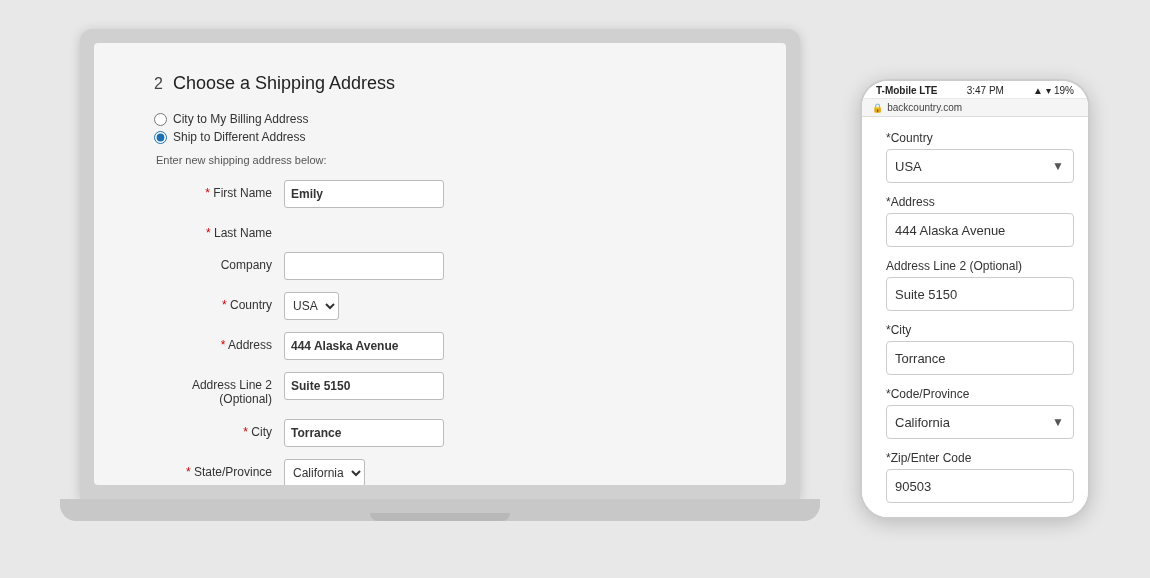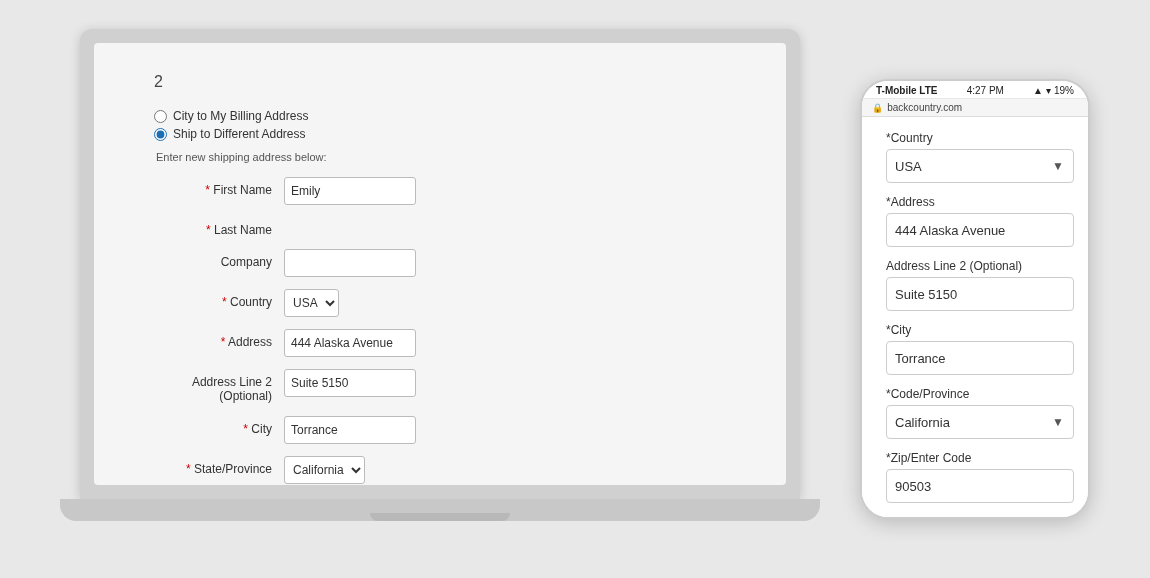--- a/index.html
+++ b/index.html
@@ -116,21 +116,22 @@
       width: 130px;
       height: 28px;
       border: 1px solid #bbb;
       border-radius: 3px;
       padding: 4px 6px;
       font-size: 12px;
       background: #fff;
       color: #333;
     }
     .form-input-wide {
-      width: 132px;
+      width: 160px;
+      font-weight: bold;
     }
     .form-select {
       height: 28px;
       border: 1px solid #bbb;
       border-radius: 3px;
       padding: 2px 4px;
       font-size: 12px;
       background: #fff;
       color: #333;
     }
@@ -250,20 +251,21 @@
 
 <div class="devices-row">
 
   <div class="laptop-wrapper">
     <div class="laptop-screen-bezel">
       <div class="laptop-screen">
         <div class="laptop-content">
 
           <div class="page-title-row">
             <span class="step-number">2</span>
+            <span class="page-title">Choose a Shipping Address</span>
           </div>
 
           <div class="radio-group">
             <label class="radio-label">
               <input type="radio" name="ship-option" style="">
               <span>City to My Billing Address</span>
             </label>
             <label class="radio-label">
               <input type="radio" name="ship-option" checked="" style="">
               <span>Ship to Different Address</span>
@@ -323,21 +325,21 @@
     </div>
   </div>
 
   <div class="phone-wrapper">
     <div class="phone-bezel">
 
       <div class="phone-status-bar">
         <div class="status-left">
           <span>T-Mobile LTE</span>
         </div>
-        <div>4:27 PM</div>
+        <div>3:47 PM</div>
         <div class="status-right">
           <span>▲</span>
           <span>▾</span>
           <span>19%</span>
         </div>
       </div>
 
       <div class="phone-url-bar">
         <span class="lock-icon-small">🔒</span>
         <span>backcountry.com</span>

